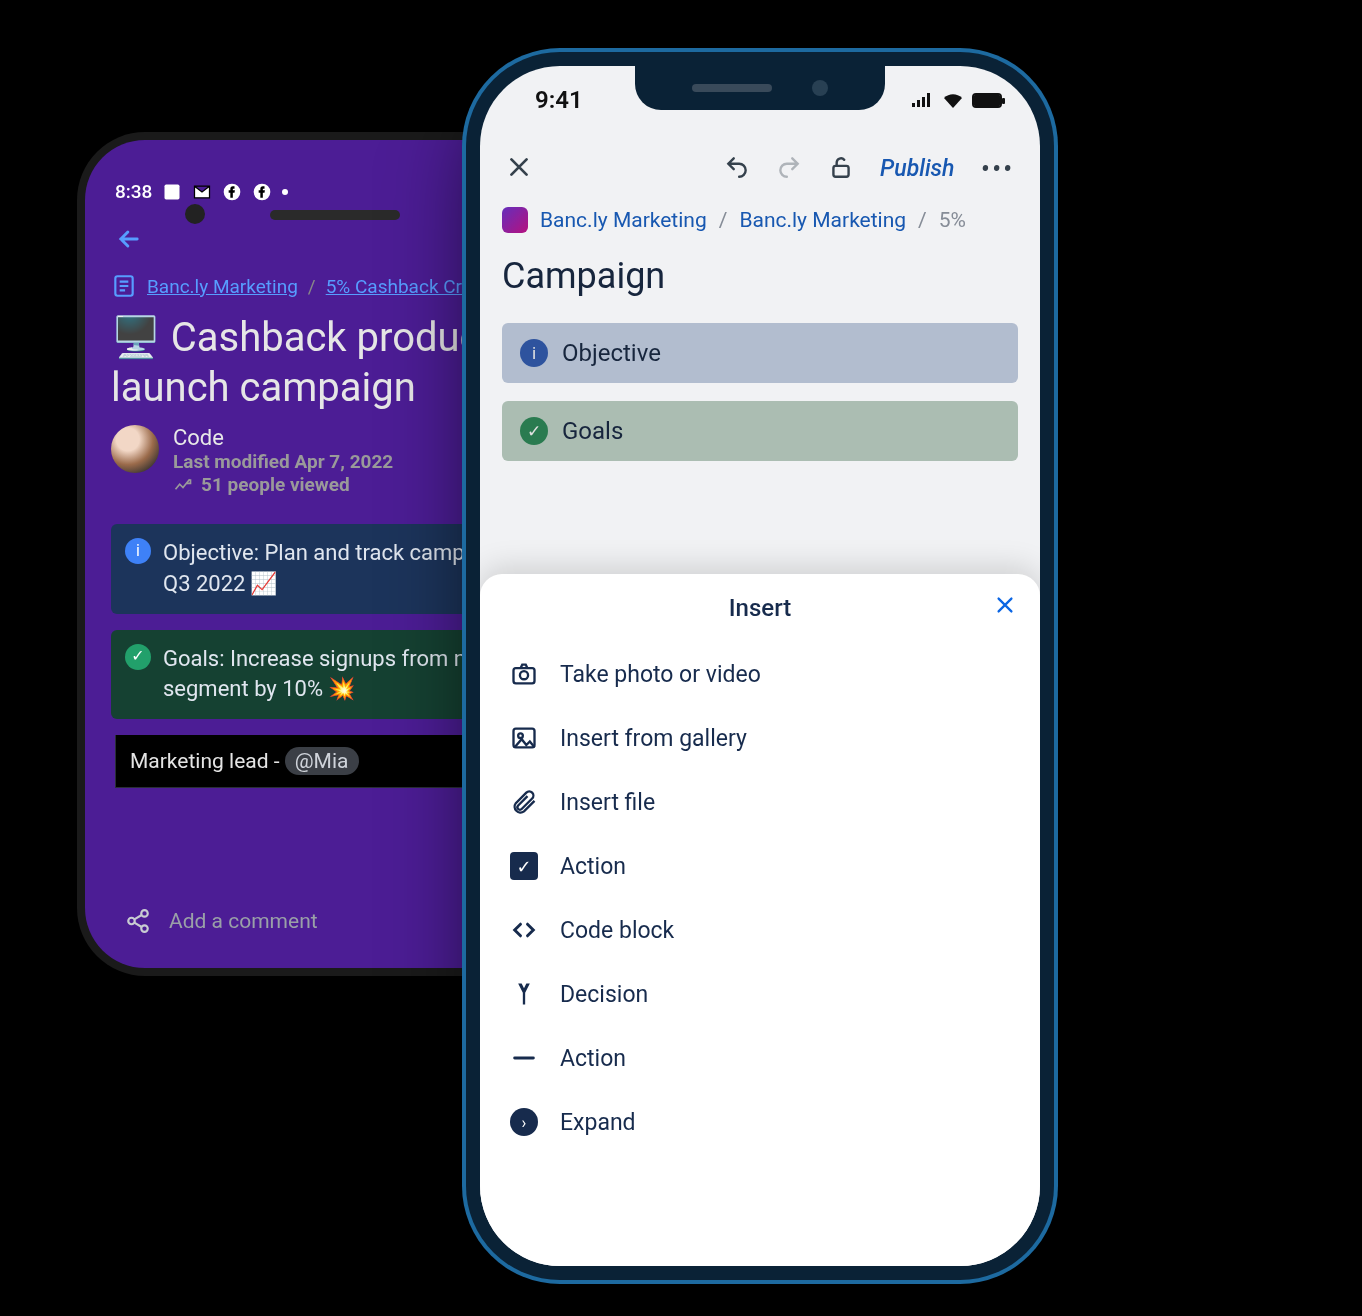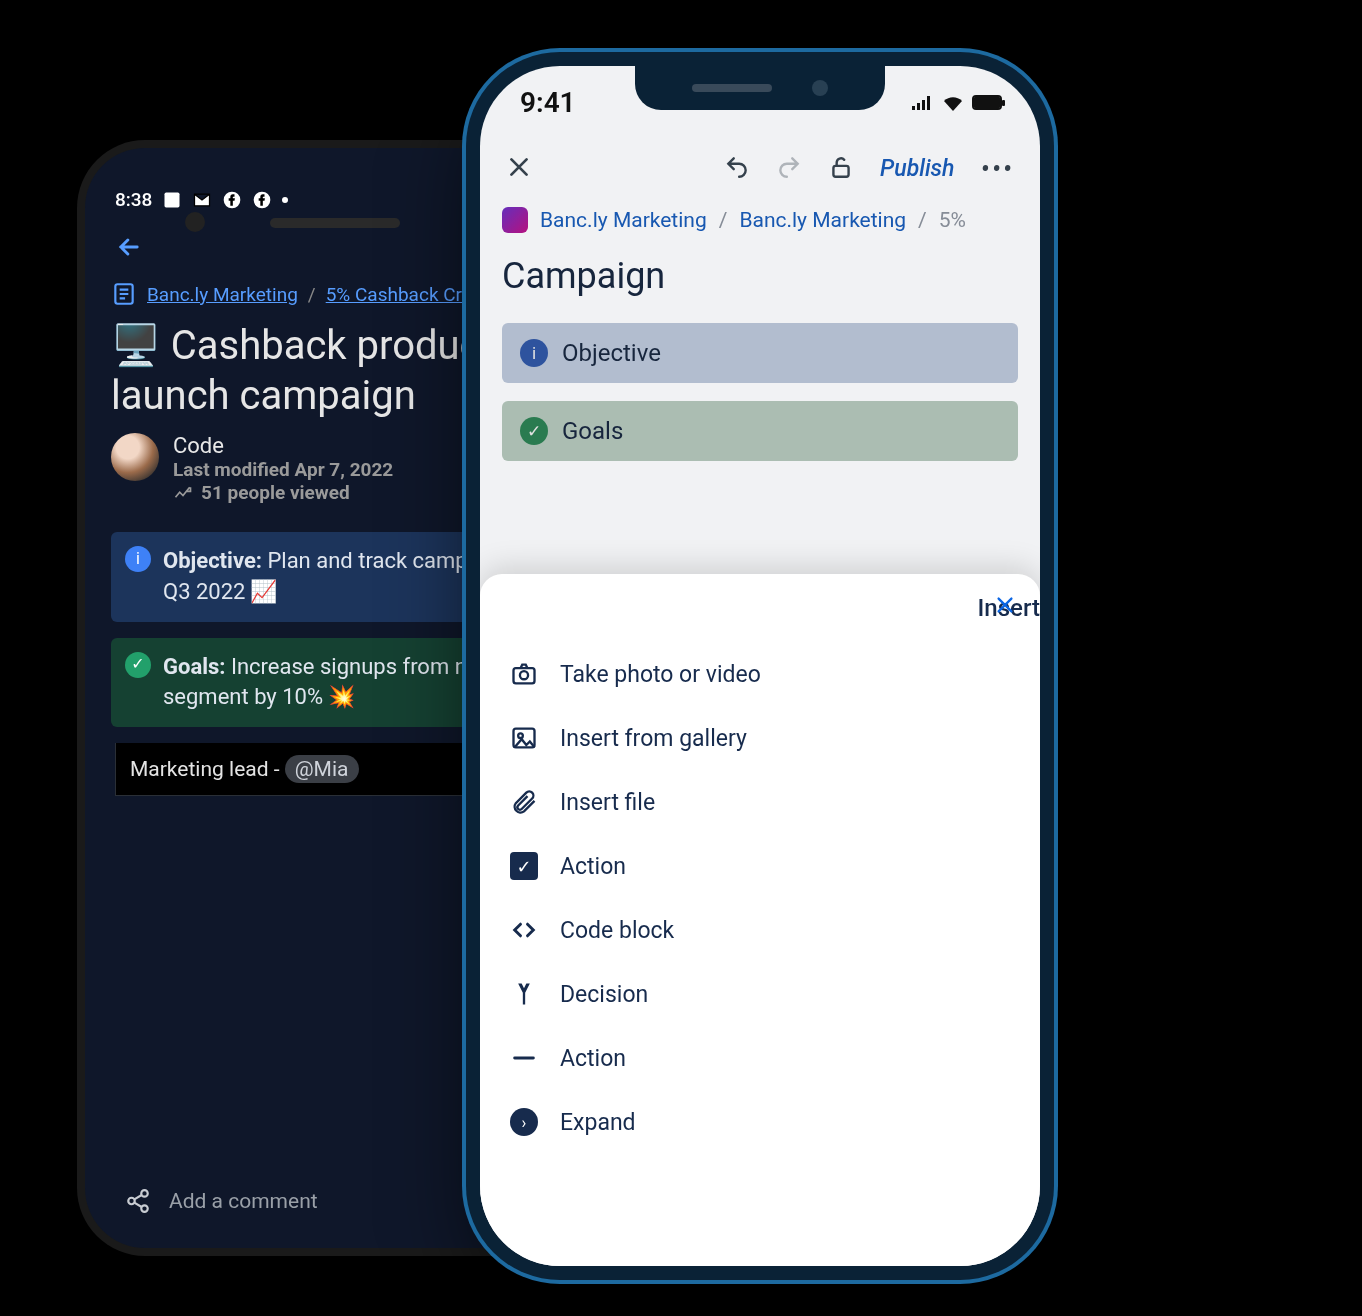--- a/index.html
+++ b/index.html
@@ -1,23 +1,23 @@
 <!DOCTYPE html>
 <html><head>
   <meta charset="utf-8">
   <style>
     * { margin: 0; padding: 0; box-sizing: border-box; font-family: -apple-system, BlinkMacSystemFont, "Segoe UI", Roboto, Helvetica, Arial, sans-serif; }
     body { width: 1362px; height: 1316px; background: #000; position: relative; overflow: hidden; }
 
     
     .phoneA {
       position: absolute;
-      left: 85px; top: 148px;
-      width: 500px; height: 1100px;
-      background: #0f172a;
+      left: 85px; top: 140px;
+      width: 500px; height: 828px;
+      background: #4c1d95;
       border-radius: 60px;
       box-shadow: 0 0 0 8px #1a1a1a, 0 20px 80px rgba(0,0,0,.8);
     }
     .phoneA-inner { margin: 40px 20px 20px 20px; }
     .phoneA .speaker { position: absolute; top: 70px; left: 50%; transform: translateX(-50%); width: 130px; height: 10px; border-radius: 5px; background: #2a2a2a; }
     .phoneA .cam { position: absolute; top: 64px; left: 100px; width: 20px; height: 20px; border-radius: 50%; background: #222; }
 
     .statusA { display: flex; align-items: center; gap: 10px; padding: 0 10px 14px 10px; color: #fff; font-size: 19px; font-weight: 500; }
     .statusA .ic { width: 20px; height: 20px; display: inline-flex; align-items: center; justify-content: center; }
     .statusA .dot { width: 6px; height: 6px; border-radius: 50%; background: #fff; display: inline-block; }
@@ -37,21 +37,21 @@
     .byline .name { color: #e8e8e8; font-size: 22px; }
     .byline .meta { color: #9a9a9a; font-size: 19px; display: flex; align-items: center; gap: 8px; font-weight: bold; }
     .byline .meta svg { width: 20px; height: 20px; }
 
     .panel { border-radius: 6px; padding: 14px 14px; margin: 10px 6px 16px 6px; display: flex; gap: 12px; color: #e0e6ef; font-size: 22px; line-height: 1.4; }
     .panel.blue { background: #1C345B; }
     .panel.green { background: #154132; }
     .panel .badge { width:26px; height:26px; border-radius:50%; flex-shrink:0; display:flex; align-items:center; justify-content:center; font-size:16px; color:#fff; }
     .panel.blue .badge { background:#3E81F7; }
     .panel.green .badge { background:#22A06B; }
-    .panel b { font-weight:700;margin-top:48px; }
+    .panel b { font-weight:400;margin-top:48px; }
 
     .teamhdr { background:#2a2f36; color:#ccd0d6; font-size:20px; font-weight:600; text-align:center; padding:12px 0; margin: 26px 6px 0 6px; border-radius:4px 4px 0 0; }
     .teamrow { background:#000; color:#e4e4e4; font-size:21px; padding:14px 14px; margin:0 10px; border:1px solid #2a2f36; border-top:none; }
     .chip { background:#3b3f46; border-radius:16px; padding:2px 10px; color:#cfd3da; }
 
     .commentbar { position:absolute; bottom:20px; left:30px; right:30px; display:flex; align-items:center; gap:18px; padding:14px 10px; color:#9aa0a8; font-size:21px; }
     .commentbar svg { width:26px; height:26px; }
 
     
     .phoneB {
@@ -60,21 +60,21 @@
       width: 560px; height: 1200px;
       background: #f1f2f4;
       border-radius: 80px;
       box-shadow: 0 0 0 14px #0a2236, 0 0 0 18px #1d6aa0, 0 30px 90px rgba(0,0,0,.7);
       overflow: hidden;
     }
     .notchB { position:absolute; top:0; left:50%; transform:translateX(-50%); width:250px; height:44px; background:#0a2236; border-radius:0 0 26px 26px; display:flex; align-items:center; justify-content:center; gap:40px; }
     .notchB .spk { width:80px; height:8px; border-radius:4px; background:#394a5a; }
     .notchB .cam { width:16px; height:16px; border-radius:50%; background:#284053; }
 
-    .statusB { position:absolute; top:20px; left:2px; right:0; display:flex; justify-content:space-between; padding:0 38px; font-size:28px; font-weight:600; color:#111; }
+    .statusB { position:absolute; top:20px; left:17px; right:0; display:flex; justify-content:space-between; padding:0 38px; font-size:24px; font-weight:600; color:#111; }
     .statusB .right { display:flex; gap:8px; align-items:center; }
     .statusB svg { width:22px; height:16px; }
     .batt { width:30px; height:15px; border:2px solid #111; border-radius:4px; position:relative; }
     .batt::after { content:''; position:absolute; right:-5px; top:3px; width:3px; height:6px; background:#111; border-radius:1px; }
     .batt i { display:block; width:100%; height:100%; background:#111; border-radius:1px; }
 
     .phoneB-content { position:absolute; top:0; left:0; right:0; bottom:0; padding-top:70px; }
     .dim { filter: brightness(0.88) saturate(0.8); }
 
     .toolbarB { display:flex; align-items:center; gap:26px; padding:16px 26px;font-style:italic; }
@@ -91,21 +91,21 @@
     .titleB { font-size:36px; padding:4px 22px 26px 22px; color:#172B4D; }
 
     .cardB { margin:0 22px 18px 22px; border-radius:6px; padding:16px 18px; display:flex; gap:14px; align-items:center; font-size:24px; color:#172B4D; }
     .cardB.blue { background:#c7d7f0; }
     .cardB.green { background:#bfd8c9; }
     .cardB .badge { width:28px; height:28px; border-radius:50%; display:flex; align-items:center; justify-content:center; color:#fff; font-size:17px; }
     .cardB.blue .badge { background:#2a5fc9; }
     .cardB.green .badge { background:#1f9254; }
 
     .sheet { position:absolute; left:0; right:0; bottom:0; top:508px; background:#fff; border-radius:22px 22px 0 0; box-shadow:0 -6px 30px rgba(0,0,0,.15); }
-    .sheet-hdr { text-align:right; padding:20px 0; font-size:24px; color:#172B4D; font-weight:500; position:relative; }
+    .sheet-hdr { text-align:center; padding:20px 0; font-size:24px; color:#172B4D; font-weight:500; position:relative; }
     .sheet-close { position:absolute; right:24px; top:20px; color:#0B66E4; }
     .sheet-close svg { width:22px; height:22px; }
     .sheet-item { display:flex; align-items:center; gap:22px; padding:18px 30px; font-size:23px; color:#172B4D;text-align:center; }
     .sheet-item svg, .sheet-item .ico { width:28px; height:28px; color:#172B4D; flex-shrink:0; }
     .ico { display:inline-flex; align-items:center; justify-content:center; border-radius:4px; }
     .ico.chk { background:#172B4D; color:#fff; font-size:18px; }
     .ico.exp { background:#172B4D; color:#fff; border-radius:50%; font-size:16px; }
   </style>
 </head>
 <body>

